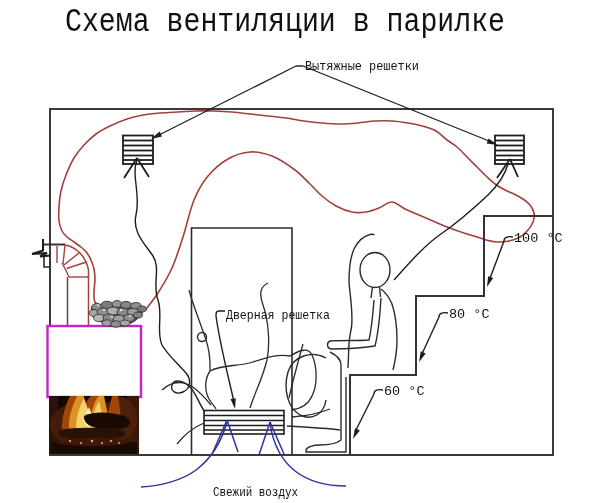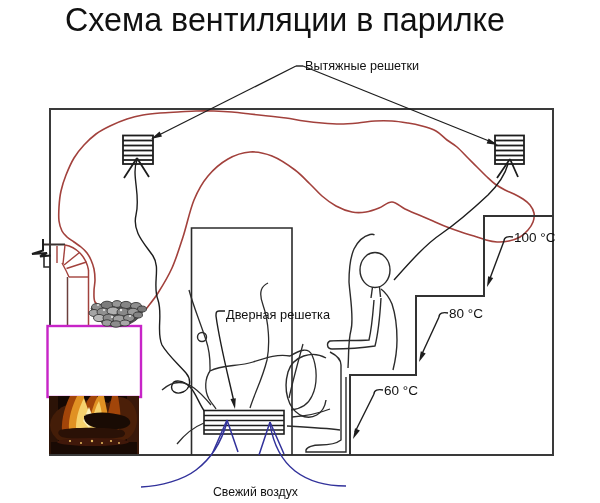--- a/index.html
+++ b/index.html
@@ -1,17 +1,17 @@
 <!DOCTYPE html>
 <html><head>
 <meta charset="utf-8">
 <style>
   html,body{margin:0;padding:0;background:#ffffff;}
   #canvas{position:relative;width:600px;height:503px;background:#ffffff;overflow:hidden;
-    font-family:Liberation Sans, sans-serif;}
+    font-family:Liberation Mono, monospace;}
 </style>
 </head>
 <body>
 <div id="canvas">
 <svg width="600" height="503" viewBox="0 0 600 503">
 
   <rect x="0" y="0" width="600" height="503" fill="#ffffff"></rect>
 
   <text x="65" y="30.5" font-size="33" fill="#111" textLength="440" lengthAdjust="spacingAndGlyphs">Схема вентиляции в парилке</text>
 

